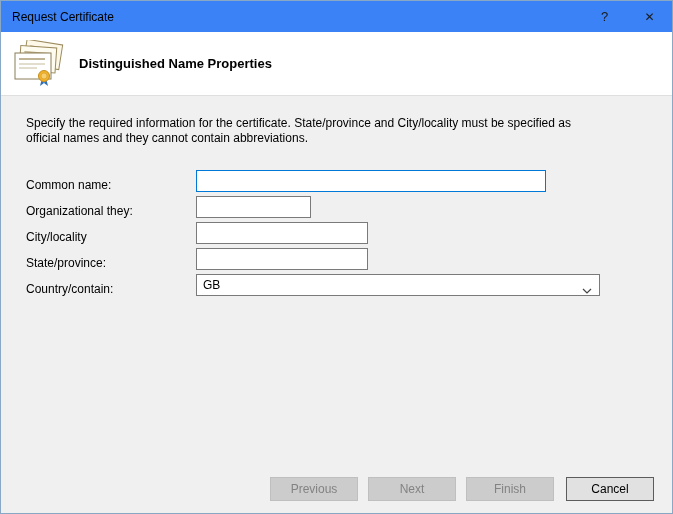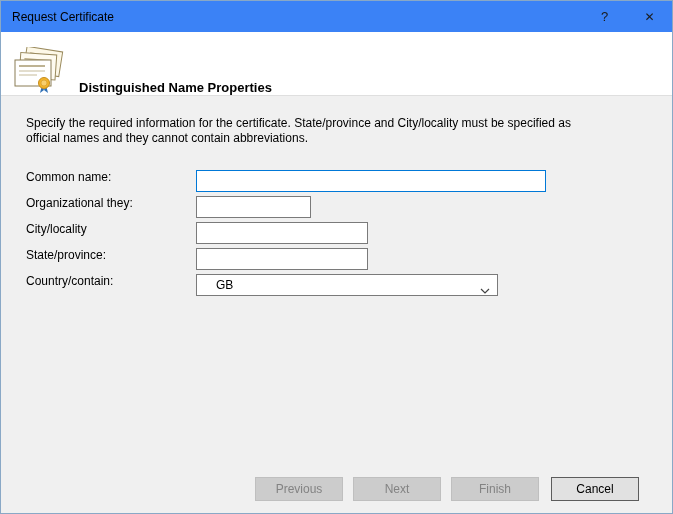--- a/index.html
+++ b/index.html
@@ -18,52 +18,52 @@
   .titlebar .title{padding-left:11px;font-size:12px;color:#000;}
   .tb-buttons{margin-left:auto;display:flex;height:100%;}
   .tb-btn{
     width:45px;height:100%;display:flex;align-items:center;justify-content:center;
     font-size:13px;color:#1a1a1a;cursor:default;
   }
   .tb-btn.close{font-size:12px;}
 
   
   .header{
-    background:#ffffff;height:64px;display:flex;align-items:flex-end;
+    background:#ffffff;height:64px;display:flex;align-items:center;
     padding-left:12px;border-bottom:1px solid #dfdfdf;
   }
   .header .icon-wrap{width:58px;flex:0 0 58px;display:flex;align-items:center;}
   .header h1{font-size:13px;font-weight:bold;margin:0 0 0 8px;}
 
   
   .page-body{padding:20px 25px 0 25px;}
   .instructions{margin:0 0 24px 0;line-height:15px;max-width:560px;}
 
-  .form-row{display:flex;align-items:flex-start;margin-bottom:4px;height:22px;}
+  .form-row{display:flex;align-items:flex-end;margin-bottom:4px;height:22px;}
   .form-row label{width:170px;flex:0 0 170px;}
   .txt{
     height:22px;border:1px solid #7a7a7a;background:#ffffff;
     font-family:"Liberation Sans","DejaVu Sans",sans-serif;font-size:12px;
     padding:0 4px;outline:none;
   }
   .txt.focused{border:1px solid #0078d7;}
   .w-wide{width:350px;}
   .w-small{width:115px;}
   .w-med{width:172px;}
 
   .combo{
-    width:302px;height:22px;border:1px solid #7a7a7a;background:#ffffff;
-    display:flex;align-items:center;padding-left:19px;position:relative;cursor:default;
+    width:404px;height:22px;border:1px solid #7a7a7a;background:#ffffff;
+    display:flex;align-items:center;padding-left:6px;position:relative;cursor:default;
   }
   .combo .combo-value{flex:1;}
   .combo .chev{position:absolute;right:7px;top:8px;}
 
   
   .footer{
-    position:absolute;left:0;right:15px;bottom:0;height:48px;
+    position:absolute;left:0;right:0;bottom:0;height:48px;
     display:flex;align-items:center;justify-content:flex-end;
     padding-right:18px;background:#f0f0f0;
   }
   .btn{
     width:88px;height:24px;font-family:"Liberation Sans","DejaVu Sans",sans-serif;
     font-size:12px;text-align:center;margin-left:10px;
   }
   .btn:disabled{
     background:#cccccc;border:1px solid #bfbfbf;color:#838383;
   }

